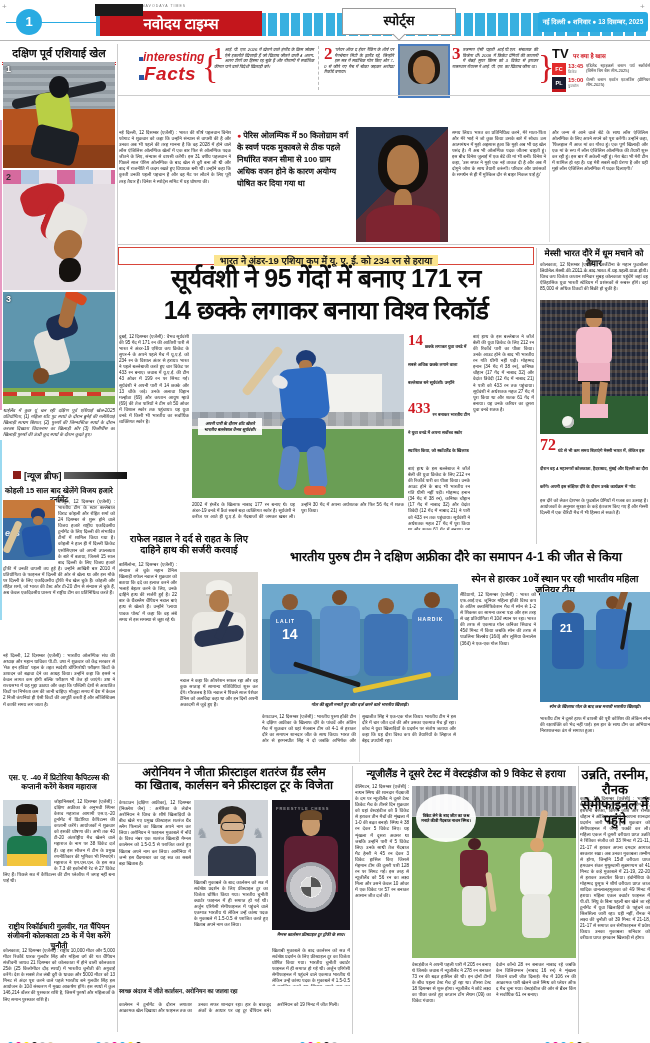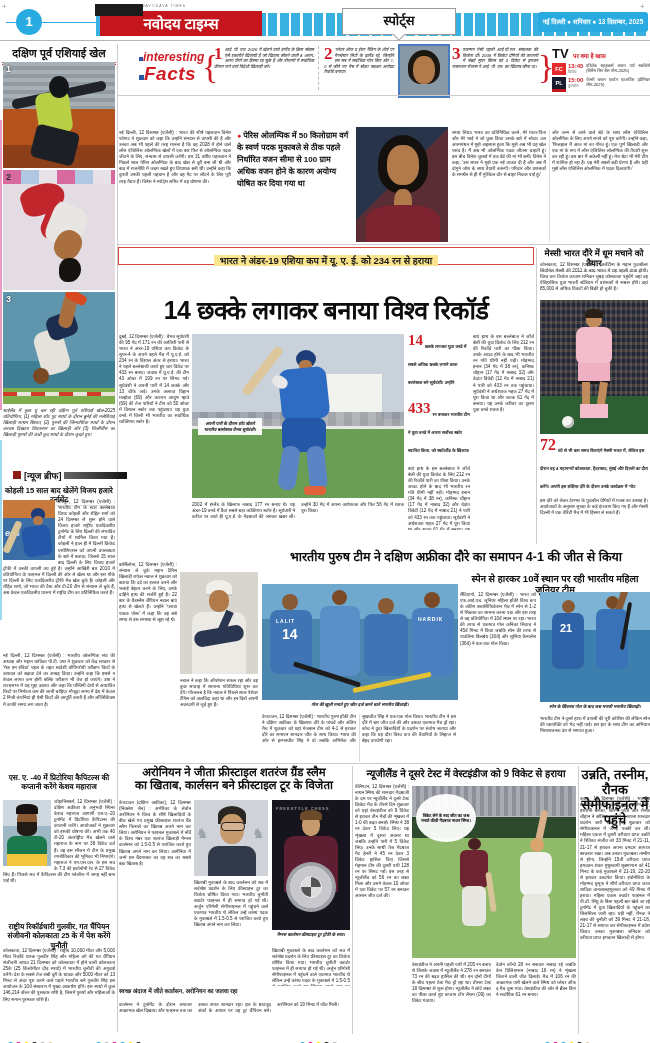--- a/index.html
+++ b/index.html
@@ -218,20 +218,21 @@
     <div class="a" style="left:10px;top:78px;width:74px;height:37px;background:#7e2430;border-radius:40% 40% 0 0;"></div>
   </div>
   <div class="abs bt" style="left:452px;top:130px;width:94px;height:112px;border-right:1px solid #ddd;padding-right:3px;">समय लिया। भारत का प्रतिनिधित्व करने, मेरे माता-पिता और मेरे भाई ने जो कुछ किया उसके बारे में सोचा। उस आत्ममंथन में मुझे अहसास हुआ कि मुझे अब भी यह खेल पसंद है। मैं अब भी ओलम्पिक पदक जीतना चाहती हूं। इस बीच विनेश जुलाई में एक बेटे की मां भी बनीं। विनेश ने कहा, 'उस सफर ने मुझे एक नई ताकत दी है और अब मैं दोगुने जोश के साथ तैयारी करूंगी। परिवार और प्रशंसकों के समर्थन से ही मैं मुश्किल दौर से बाहर निकल पाई हूं।'</div>
   <div class="abs bt" style="left:552px;top:130px;width:96px;height:112px;">और जन्म से आने वाले बेटे के साथ लॉस एंजिलिस ओलम्पिक के लिए अपने सपने को पूरा करेंगी। उन्होंने कहा, 'फिलहाल मैं आज मां का गौरव हूं। एक पूर्ण खिलाड़ी और एक मां के रूप में लॉस एंजिलिस ओलम्पिक की तैयारी शुरू कर रही हूं। इस बार मैं अकेली नहीं हूं। मेरा बेटा भी मेरी टीम में शामिल हो रहा है। यह मेरी सबसे बड़ी प्रेरणा है और यही मुझे लॉस एंजिलिस ओलम्पिक में पदक दिलाएगी।'</div>
   <div class="hr" style="left:118px;top:244px;width:532px;"></div>
 
   <div class="abs u19" style="left:118px;top:247px;width:414px;height:14px;">
     <span>भारत ने अंडर-19 एशिया कप में यू. ए. ई. को 234 रन से हराया</span>
   </div>
 
+  <div class="abs hl" style="left:118px;top:264px;width:416px;font-size:25px;letter-spacing:-.5px;">सूर्यवंशी ने 95 गेंदों में बनाए 171 रन</div>
   <div class="abs hl" style="left:118px;top:296px;width:416px;font-size:25px;letter-spacing:-.5px;">14 छक्के लगाकर बनाया विश्व रिकॉर्ड</div>
 
   <div class="abs bt" style="left:119px;top:334px;width:70px;height:196px;">दुबई, 12 दिसम्बर (एजेंसी) : वैभव सूर्यवंशी की 95 गेंद में 171 रन की आतिशी पारी से भारत ने अंडर-19 एशिया कप क्रिकेट के सुपर-4 के अपने पहले मैच में यू.ए.ई. को 234 रन के विशाल अंतर से हराया। भारत ने पहले बल्लेबाजी करते हुए चार विकेट पर 433 रन बनाए। जवाब में यू.ए.ई. की टीम 43 ओवर में 199 रन पर सिमट गई। सूर्यवंशी ने अपनी पारी में 14 छक्के और 13 चौके जड़े। उनके अलावा विहान मल्होत्रा (69) और कप्तान आयुष म्हात्रे (69) की तेज पारियों ने टीम को 50 ओवर में विशाल स्कोर तक पहुंचाया। यह युवा वनडे में किसी भी भारतीय का सर्वाधिक व्यक्तिगत स्कोर है।</div>
 
   <div class="ph" style="left:192px;top:334px;width:212px;height:164px;background:linear-gradient(180deg,#c9d2da 0 52%,#e8e8e4 52% 58%,#6a9e55 58% 100%);">
     <div class="a" style="left:120px;top:40px;width:70px;height:46px;background:#f2f2ee;"></div>
     <div class="a" style="left:0;top:78px;width:212px;height:14px;background:repeating-linear-gradient(90deg,#8a9099 0 8px,#6f757d 8px 16px);opacity:.6;"></div>
     <div class="a" style="left:66px;top:8px;width:9px;height:58px;background:#ddc69b;border-radius:4px;transform:rotate(38deg);"></div>
     <div class="a" style="left:104px;top:16px;width:20px;height:18px;background:#1d3c78;border-radius:50%;"></div>
     <div class="a" style="left:107px;top:26px;width:13px;height:11px;background:#b07a4a;border-radius:45%;"></div>
@@ -269,20 +270,24 @@
     <div class="a" style="left:58px;top:82px;width:8px;height:28px;background:#c28b5c;transform:rotate(8deg);"></div>
     <div class="a" style="left:40px;top:104px;width:28px;height:14px;background:#f3bccb;"></div>
     <div class="a" style="left:22px;top:116px;width:12px;height:12px;background:#f4f4f0;border-radius:50%;box-shadow:inset -2px -2px 0 #bbb;"></div>
   </div>
   <div class="abs stat" style="left:540px;top:438px;width:108px;height:58px;overflow:hidden;">
     <span class="n" style="font-size:16px;">72</span>
     <span class="t">घंटे से भी कम समय बिताएंगे मेस्सी भारत में, लेकिन इस दौरान वह 4 महानगरों कोलकाता, हैदराबाद, मुंबई और दिल्ली का दौरा करेंगे। अपनी इस संक्षिप्त दौरे के दौरान उनके कार्यक्रम में 'गोट कॉन्सर्ट' समेत कई आयोजन शामिल हैं।</span>
   </div>
   <div class="abs bt" style="left:540px;top:498px;width:108px;height:46px;">इस दौरे को लेकर देशभर के फुटबॉल प्रेमियों में गजब का उत्साह है। आयोजकों के अनुसार सुरक्षा के कड़े इंतजाम किए गए हैं और मेस्सी दिल्ली में एक चैरिटी मैच में भी हिस्सा ले सकते हैं।</div>
 
+  <div class="abs hl" style="left:118px;top:534px;width:142px;font-size:9.5px;">
+    <div>राफेल नडाल ने दर्द से राहत के लिए</div>
+    <div>दाहिने हाथ की सर्जरी करवाई</div>
+  </div>
   <div class="abs bt" style="left:119px;top:562px;width:58px;height:200px;">बार्सिलोना, 12 दिसम्बर (एजेंसी) : संन्यास ले चुके महान टैनिस खिलाड़ी राफेल नडाल ने शुक्रवार को बताया कि दर्द का इलाज करने और भलाई बेहतर करने के लिए, उनके दाहिने हाथ की सर्जरी हुई है। 22 बार के ग्रैंडस्लैम चैंपियन नडाल बाएं हाथ से खेलते हैं। उन्होंने 'प्लाया पाडक पोस्ट' में कहा कि वह लंबे समय से इस समस्या से जूझ रहे थे।</div>
   <div class="ph" style="left:180px;top:572px;width:78px;height:102px;background:linear-gradient(180deg,#d8d5cf 0 100%);">
     <div class="a" style="left:26px;top:8px;width:26px;height:14px;background:#f0efea;border-radius:50% 50% 0 0;border-bottom:2px solid #c9c6bf;"></div>
     <div class="a" style="left:29px;top:18px;width:20px;height:22px;background:#b07a4a;border-radius:45%;"></div>
     <div class="a" style="left:12px;top:40px;width:54px;height:62px;background:#eceae4;border-radius:10px 10px 0 0;"></div>
     <div class="a" style="left:14px;top:56px;width:50px;height:16px;background:#2a3550;border-radius:8px;transform:rotate(-10deg);"></div>
     <div class="a" style="left:40px;top:38px;width:8px;height:30px;background:#2a3550;transform:rotate(24deg);"></div>
   </div>
   <div class="abs bt" style="left:180px;top:678px;width:78px;height:84px;">नडाल ने कहा कि ऑपरेशन सफल रहा और वह कुछ सप्ताह में सामान्य गतिविधियां शुरू कर देंगे। गौरतलब है कि नडाल ने पिछले साल पेशेवर टैनिस को अलविदा कहा था और इन दिनों अपनी अकादमी से जुड़े हुए हैं।</div>
 

